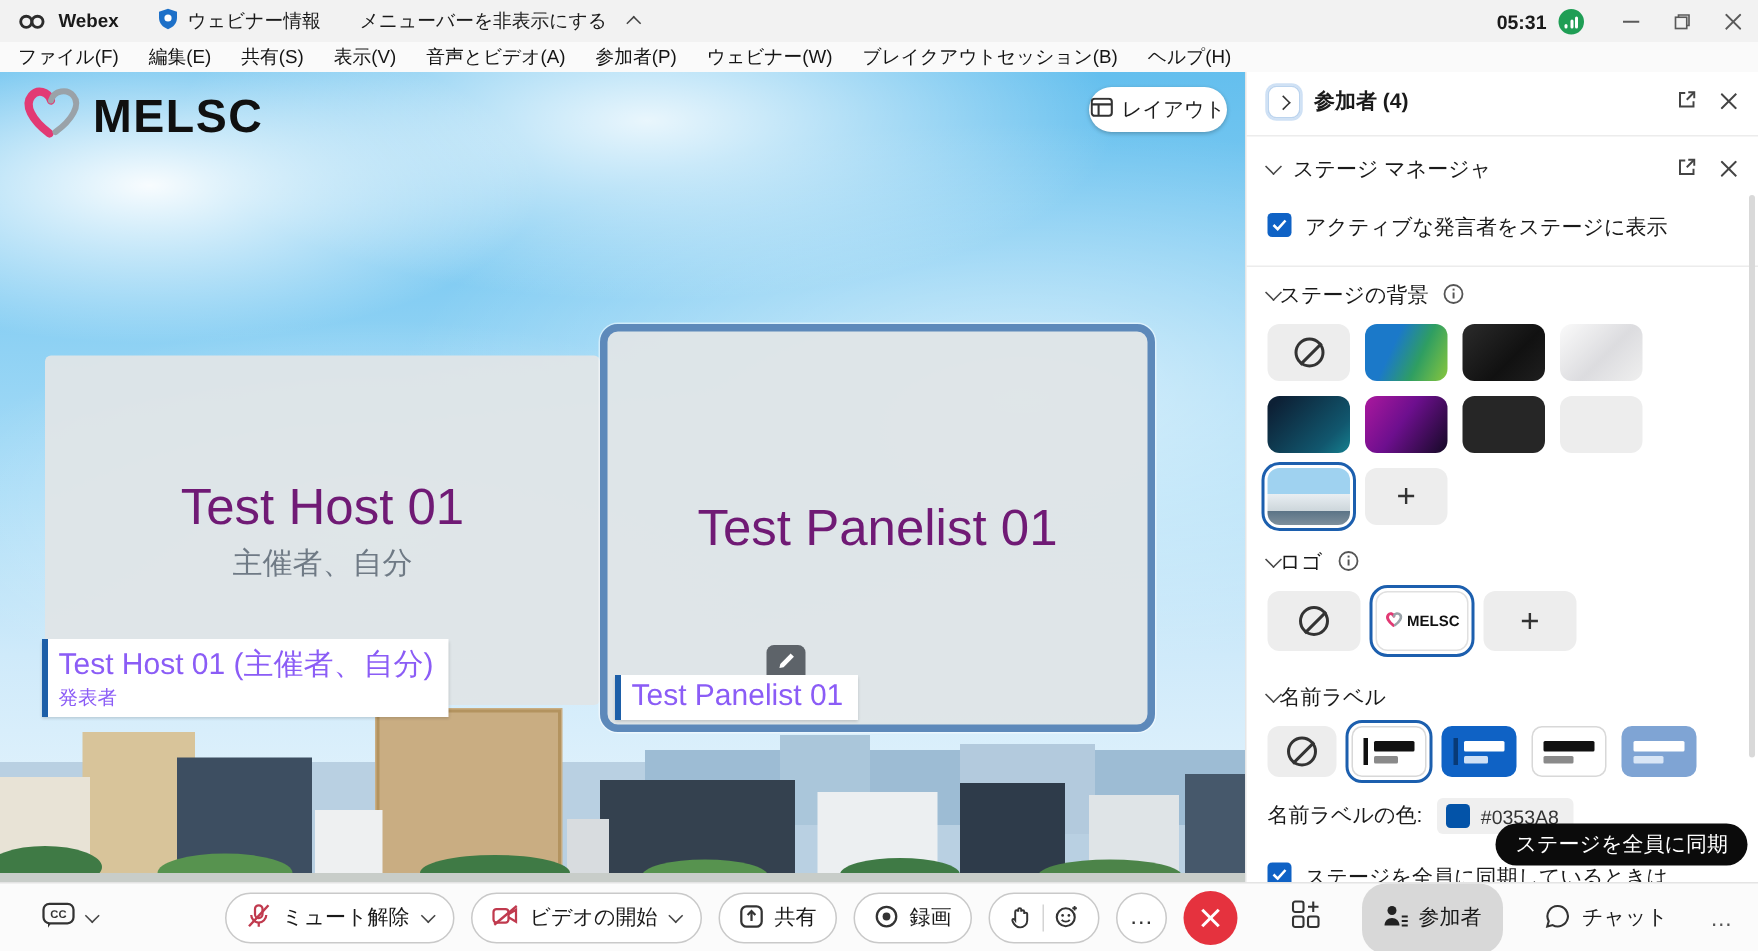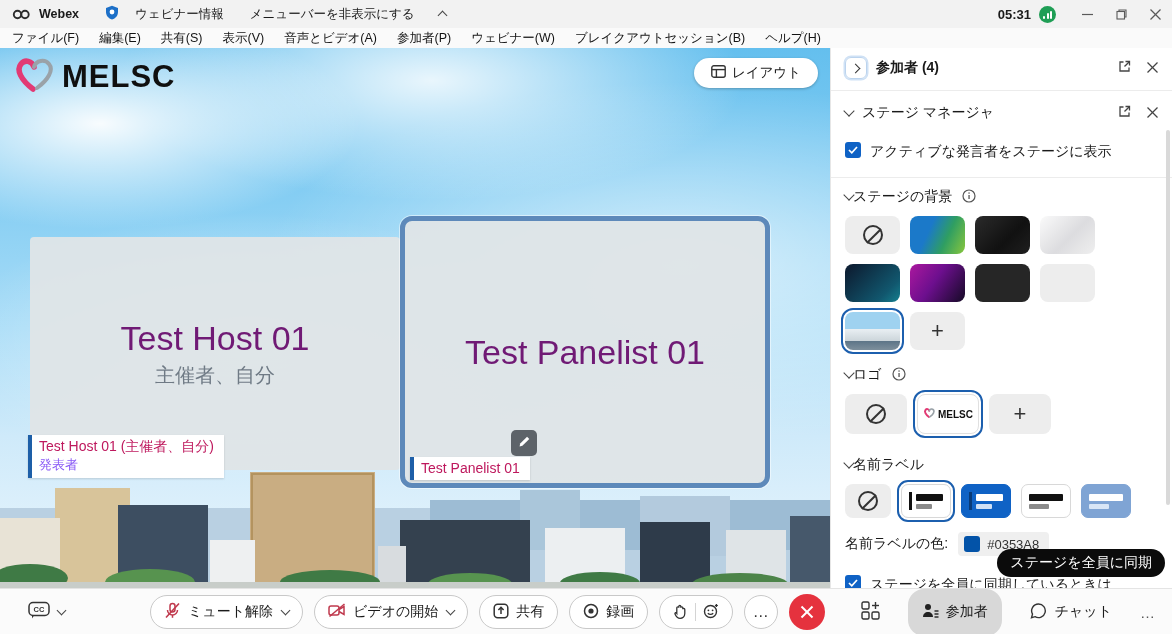--- a/index.html
+++ b/index.html
@@ -2,21 +2,21 @@
 <html><head>
 <meta charset="utf-8">
 <style>
   * { margin:0; padding:0; box-sizing:border-box; }
   html,body { width:1172px; height:634px; overflow:hidden; }
   body { font-family:"Liberation Sans","DejaVu Sans",sans-serif; color:#1a1a1a; background:#fff; }
   #root { position:relative; width:1172px; height:634px; background:#fff; }
 
   
   .titlebar { position:absolute; top:0; left:0; width:1172px; height:28px; background:#f2f2f2; display:flex; align-items:center; padding-left:12px; font-size:12.5px; }
-  .tb-item { display:flex; align-items:center; gap:16px; }
+  .tb-item { display:flex; align-items:center; gap:6px; }
   .tb-appname { font-weight:bold; margin-left:8px; }
   .tb-sep { width:26px; }
   .chev-up { width:7px; height:7px; border-left:1.6px solid #444; border-top:1.6px solid #444; transform:rotate(45deg); margin-left:8px; margin-top:3px; }
   .tb-right { margin-left:auto; display:flex; align-items:center; }
   .tb-time { font-weight:bold; font-size:13px; margin-right:8px; }
   .net-badge { width:17px; height:17px; border-radius:50%; background:#1f9e55; display:flex; align-items:flex-end; justify-content:center; gap:1.5px; padding-bottom:4px; margin-right:14px; }
   .net-badge i { display:block; width:2px; background:#fff; border-radius:1px; }
   .win-btn { width:34px; height:28px; display:flex; align-items:center; justify-content:center; color:#5a5a5a; }
   .win-btn svg { display:block; }
 
@@ -29,31 +29,31 @@
     background:
       radial-gradient(ellipse 420px 170px at 12% 14%, rgba(255,255,255,.95), rgba(255,255,255,0) 62%),
       radial-gradient(ellipse 520px 200px at 52% 6%, rgba(255,255,255,.85), rgba(255,255,255,0) 60%),
       radial-gradient(ellipse 640px 280px at 82% 40%, rgba(255,255,255,.6), rgba(255,255,255,0) 65%),
       radial-gradient(ellipse 500px 220px at 30% 55%, rgba(255,255,255,.5), rgba(255,255,255,0) 60%),
       linear-gradient(180deg,#64bfee 0%, #86cef3 28%, #aaddf7 52%, #cfeafa 72%, #eaf6fd 100%);
   }
   .city { position:absolute; left:0; bottom:0; width:830px; height:118px; }
   .brand { position:absolute; left:12px; top:6px; display:flex; align-items:center; gap:4px; }
   .brand-text { font-size:31px; font-weight:800; letter-spacing:1px; color:#101010; }
-  .layout-btn { position:absolute; right:12px; top:10px; height:30px; background:#fff; border-radius:15px; display:flex; align-items:center; gap:6px; padding:0 17px; font-size:13.5px; box-shadow:0 1px 3px rgba(0,0,0,.25); }
+  .layout-btn { position:absolute; right:12px; top:10px; height:30px; background:#fff; border-radius:15px; display:flex; align-items:center; gap:6px; padding:0 1px; font-size:13.5px; box-shadow:0 1px 3px rgba(0,0,0,.25); }
 
   .tile { position:absolute; background:rgba(223,229,231,.95); display:flex; flex-direction:column; align-items:center; justify-content:center; }
   .tile-host { left:30px; top:189px; width:370px; height:233px; border-radius:4px; }
   .tile-panelist { left:400px; top:168px; width:370px; height:272px; border-radius:12px; border:5px solid #5d89ba; box-shadow:0 0 0 1px rgba(255,255,255,.5); }
   .tile-name { font-size:34px; color:#701a75; }
   .tile-sub { font-size:20px; color:#6f7a85; margin-top:4px; }
   .name-label { position:absolute; background:#fff; display:flex; box-shadow:0 1px 2px rgba(0,0,0,.15); }
   .nl-bar { width:4px; background:#1d5fa8; }
   .nl-texts { padding:3px 10px 4px 7px; }
-  .nl-line1 { font-size:14px; color:#be185d; white-space:nowrap; }
+  .nl-line1 { font-size:20px; color:#8b5cf6; white-space:nowrap; }
   .nl-line2 { font-size:13px; color:#8b5cf6; }
   .host-label { left:-2px; bottom:-8px; }
   .panelist-label { left:5px; bottom:3px; }
   .pencil-btn { position:absolute; left:106px; bottom:27px; width:26px; height:26px; background:rgba(70,76,82,.85); border-radius:5px; display:flex; align-items:center; justify-content:center; }
 
   
   .panel { position:absolute; top:48px; left:830px; width:342px; height:540px; background:#fff; border-left:1px solid #e6e6e6; font-size:14px; }
   .prow { display:flex; align-items:center; padding:0 14px; }
   .p-header { height:40px;justify-content:flex-end; }
   .p-title { font-weight:bold; margin-left:9px; }

